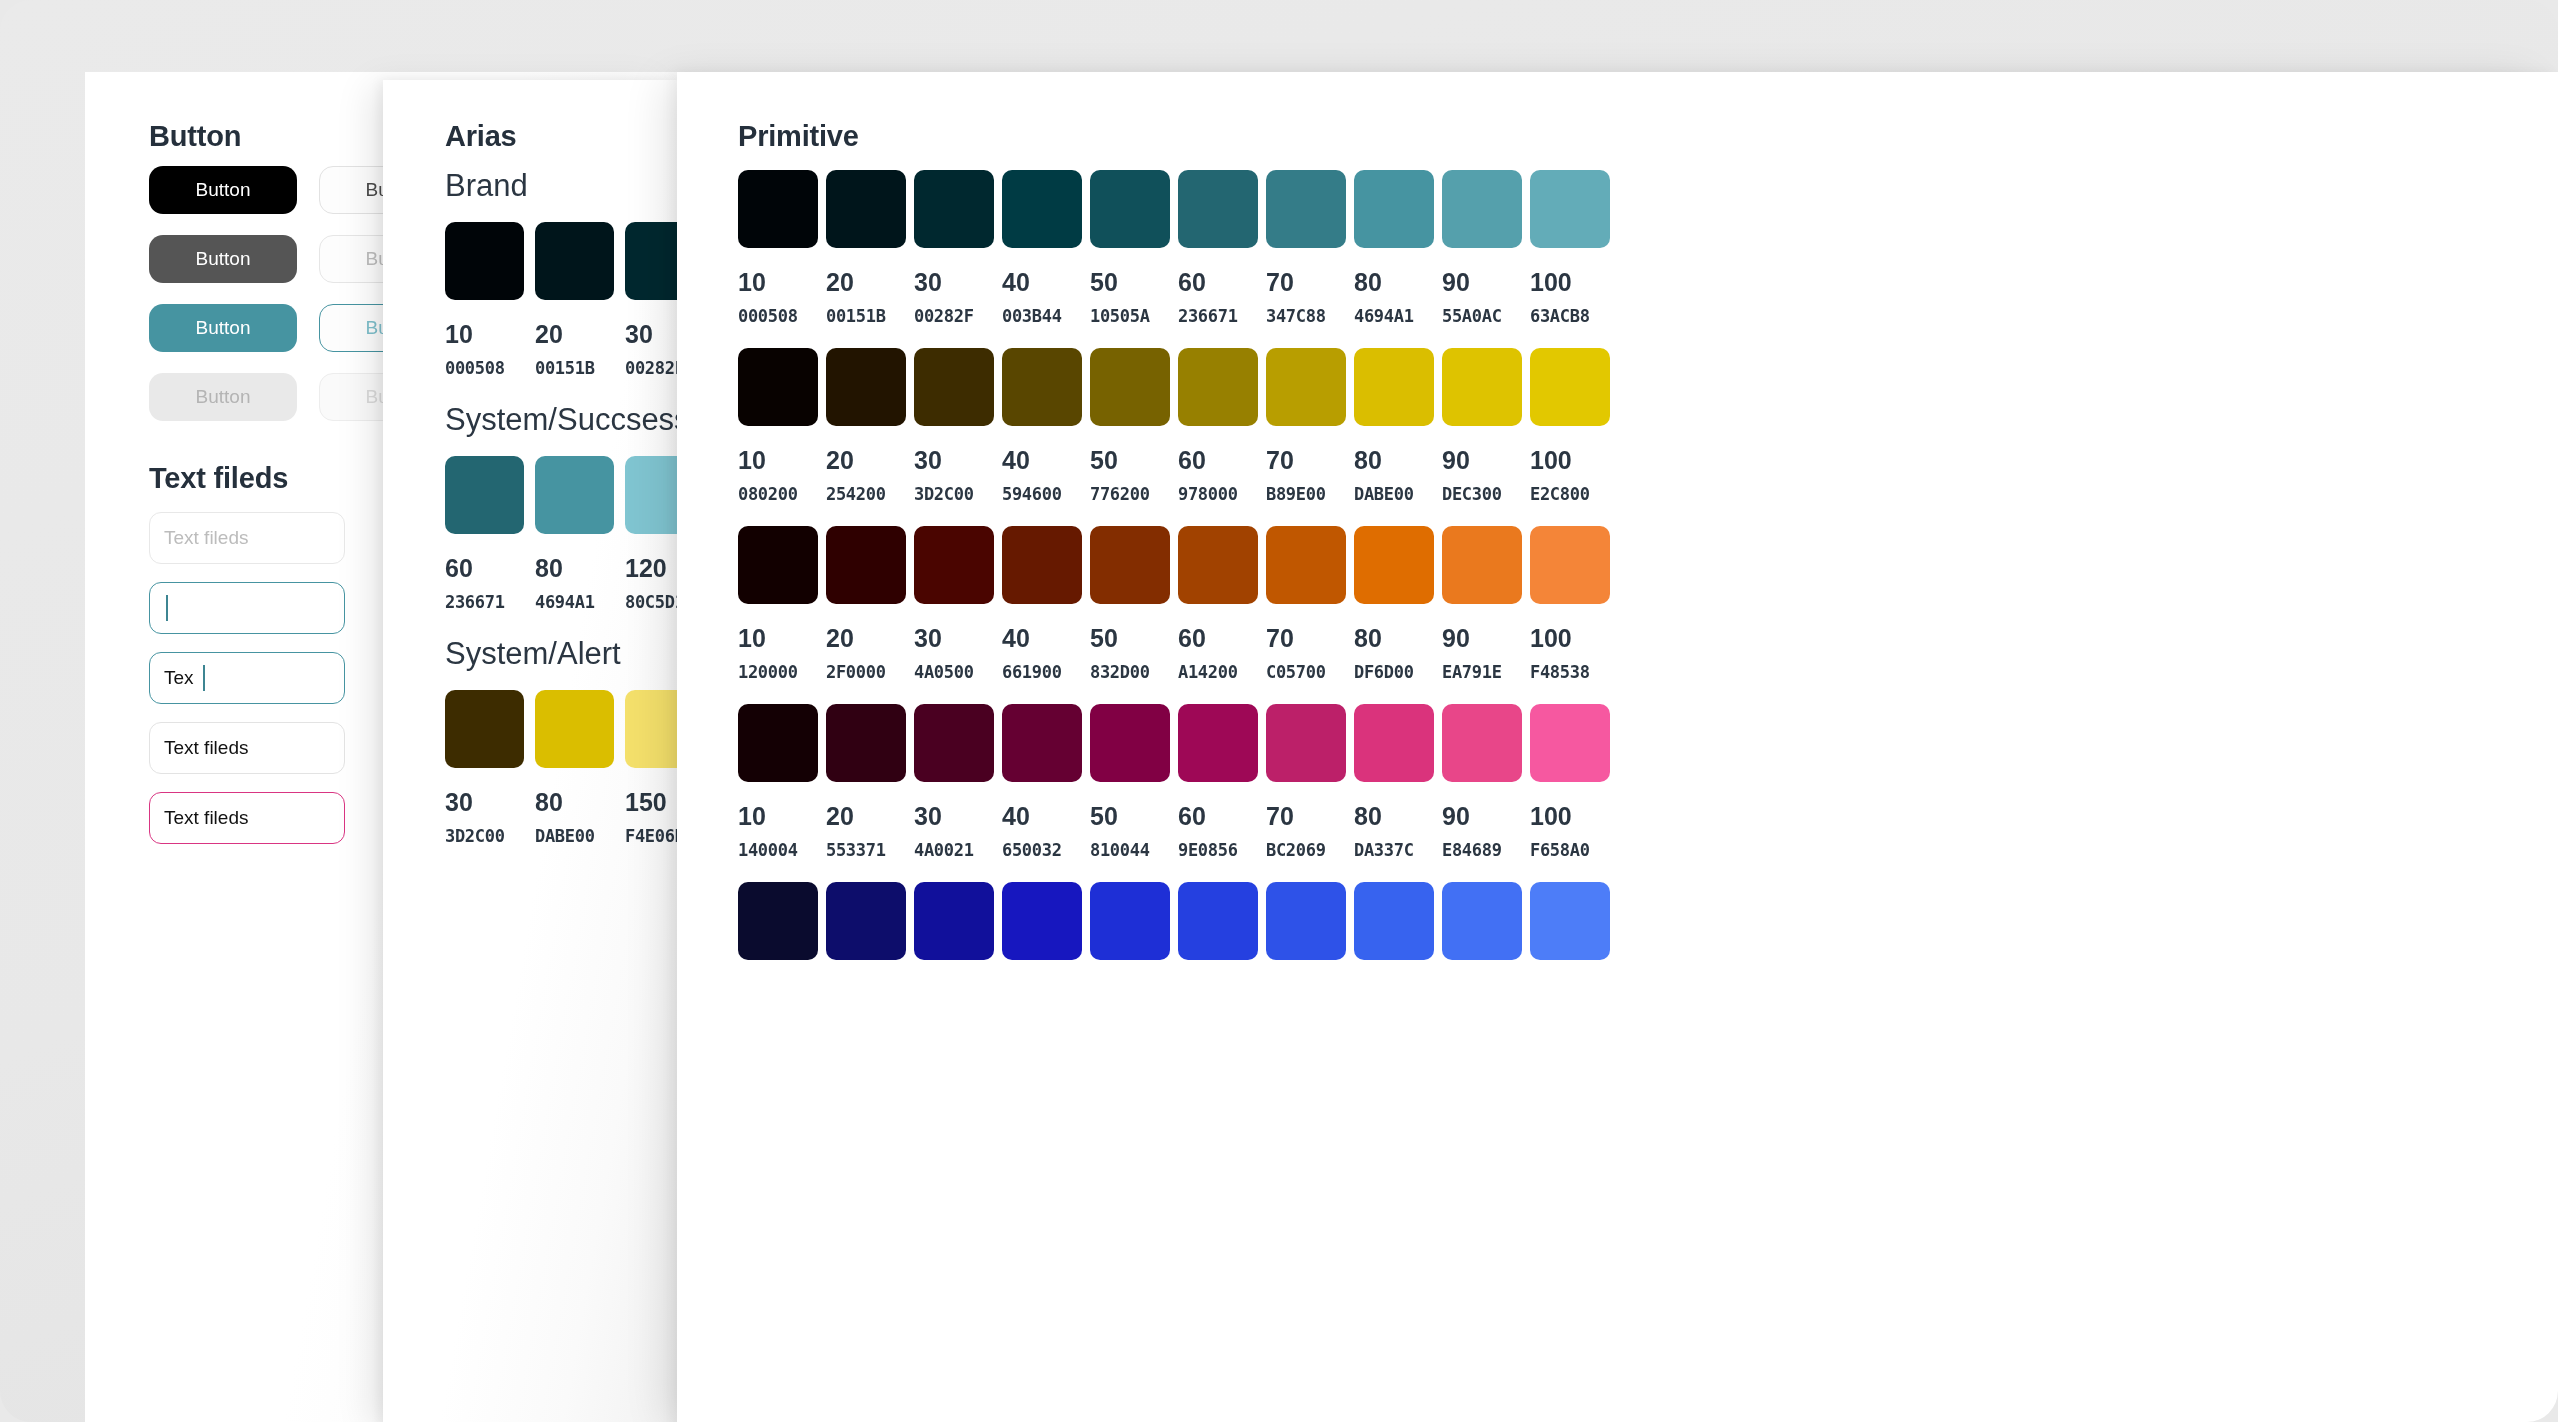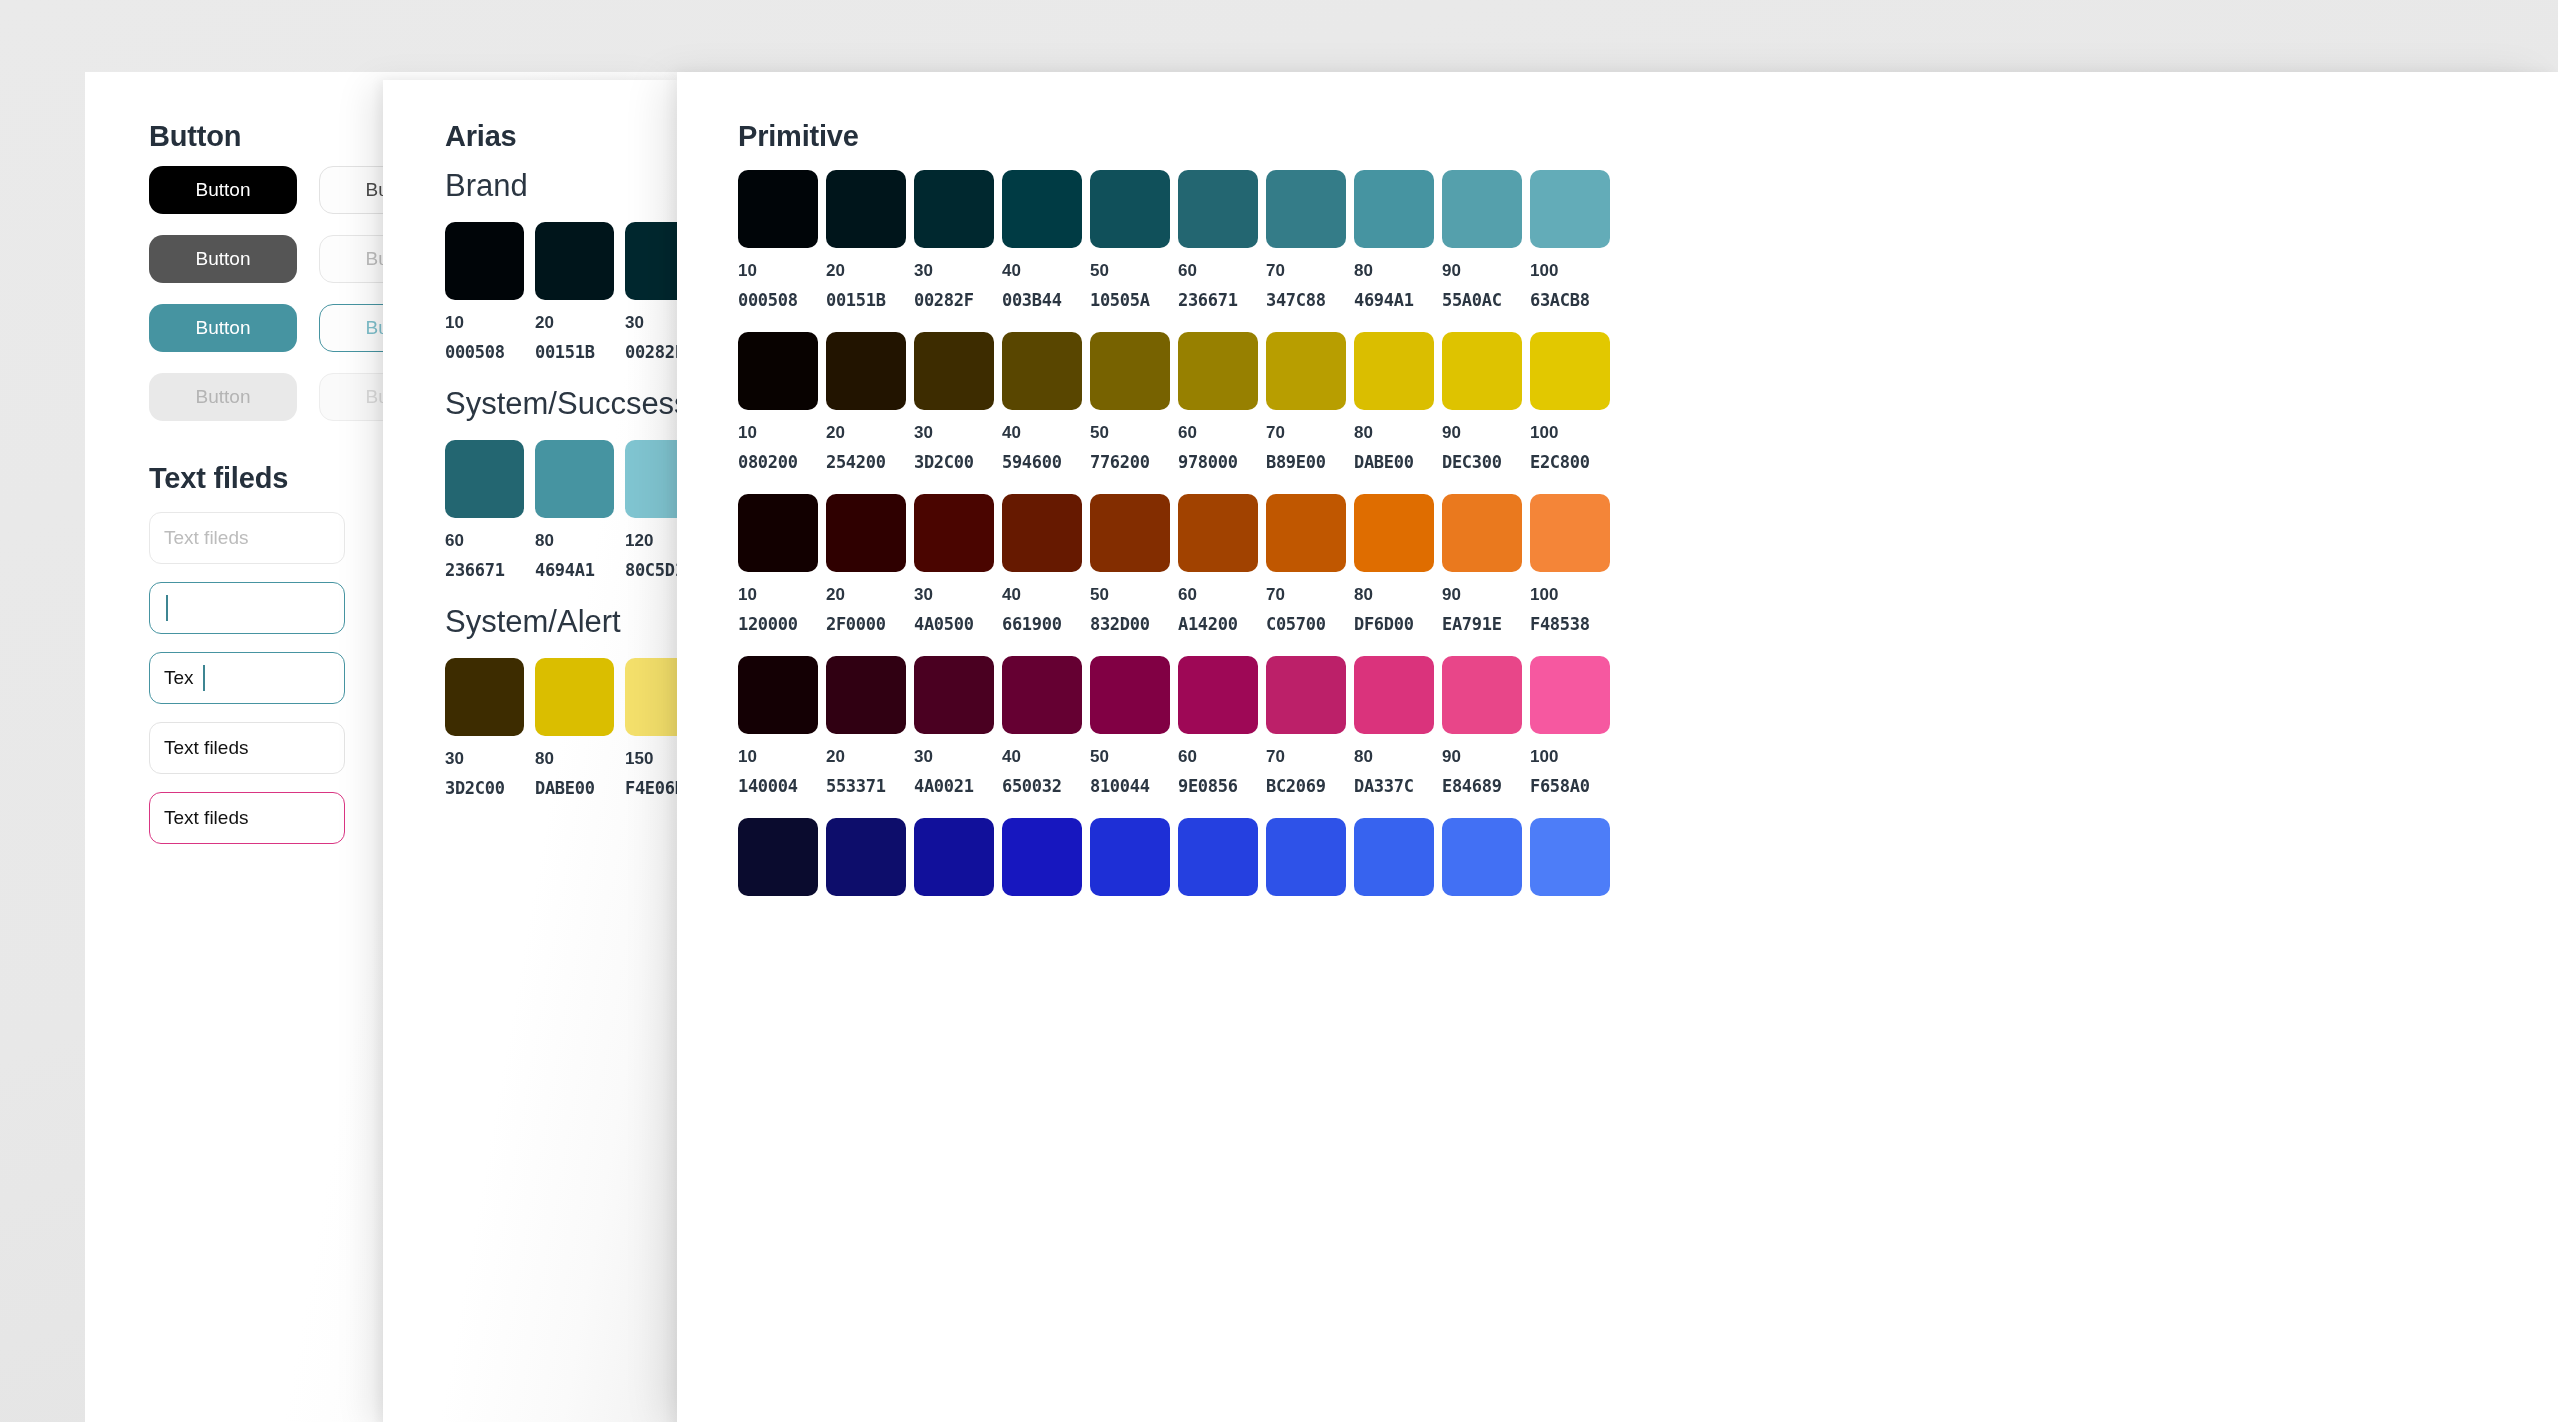--- a/index.html
+++ b/index.html
@@ -3,42 +3,42 @@
 <meta charset="utf-8">
 <style>
   * { box-sizing: border-box; margin: 0; padding: 0; }
   html, body {
     width: 2558px; height: 1422px;
     background: #e9e9e9;
     font-family: "Liberation Sans", sans-serif;
     overflow: hidden;
   }
   #stage { position: relative; width: 2558px; height: 1422px; overflow: hidden;
-    background: linear-gradient(160deg,#eaeaea 0%,#e8e8e8 45%,#dfdfdf 100%); }
+    background: linear-gradient(160deg,#eaeaea 0%,#e8e8e8 45%,#dfdfdf 100%); border-radius: 31px; }
 
   
   .panel { position: absolute; background: #fff; }
   #panel-button {
     left: 85px; top: 72px; width: 600px; height: 1360px;
     background: linear-gradient(100deg,#ffffff 0%,#ffffff 52%,#fbfbfb 72%,#f5f5f5 100%);
   }
   #panel-arias {
     left: 383px; top: 80px; width: 295px; height: 1352px;
     background: linear-gradient(100deg,#ffffff 0%,#ffffff 55%,#fafafa 78%,#f1f1f1 100%);
     box-shadow: -18px 0 34px -6px rgba(0,0,0,.10), -4px 0 10px rgba(0,0,0,.05);
   }
   #panel-primitive {
     left: 677px; top: 72px; width: 1881px; height: 1360px;
     background: #fff;
     box-shadow: -20px 0 40px -8px rgba(0,0,0,.11), -5px 0 12px rgba(0,0,0,.05);
   }
 
   
   .h1 { font-size: 29px; font-weight: 700; color: #25303c; letter-spacing: -0.2px; }
-  .swatch-step { font-size: 17px; font-weight: 700; color: #2b3642; margin-top: 13px; }
+  .swatch-step { font-size: 25px; font-weight: 700; color: #2b3642; margin-top: 20px; }
   .swatch-hex { font-size: 17px; font-weight: 700; color: #2b3642;
     font-family: "DejaVu Sans Mono", monospace; margin-top: 9px; letter-spacing: -0.3px; }
 
   
   #btn-title { position: absolute; left: 64px; top: 48px; }
   .btn-grid { position: absolute; left: 64px; top: 94px; }
   .btn-row { display: flex; gap: 22px; margin-bottom: 21px; }
   .btn {
     width: 148px; height: 48px; border-radius: 14px;
     display: flex; align-items: center; justify-content: center;

